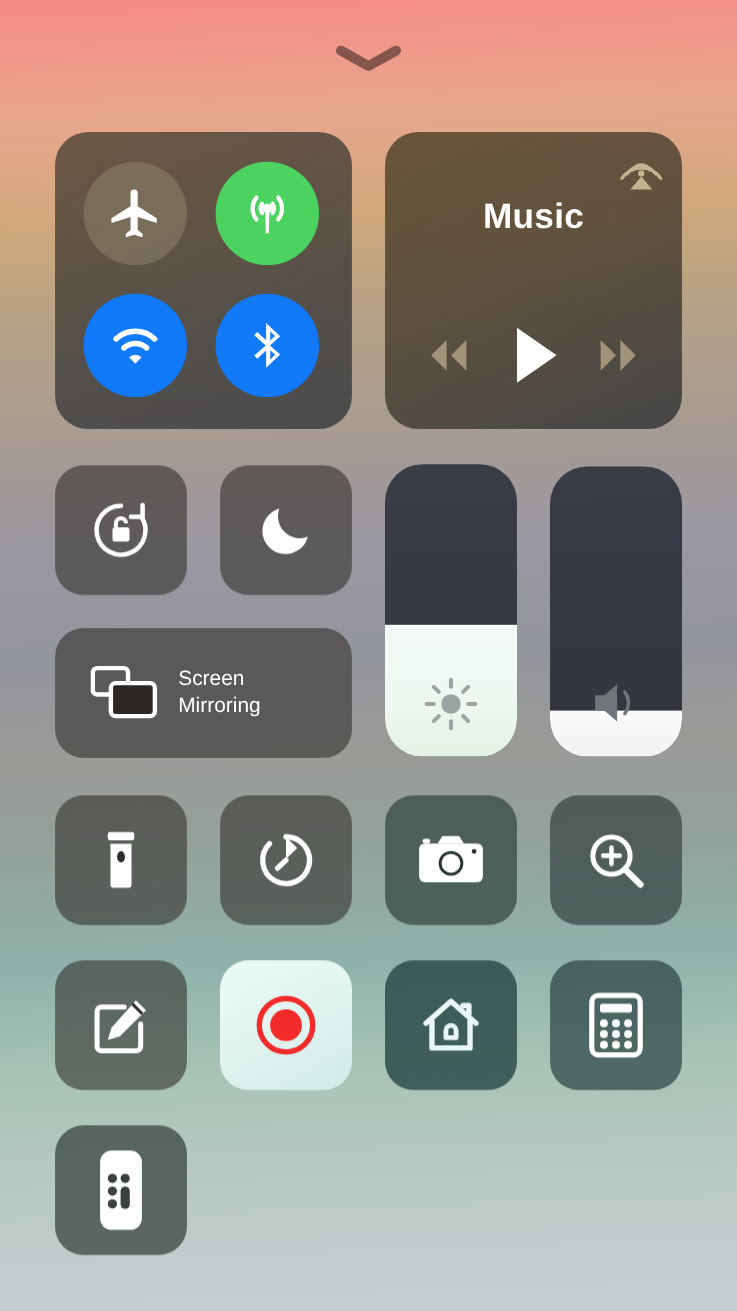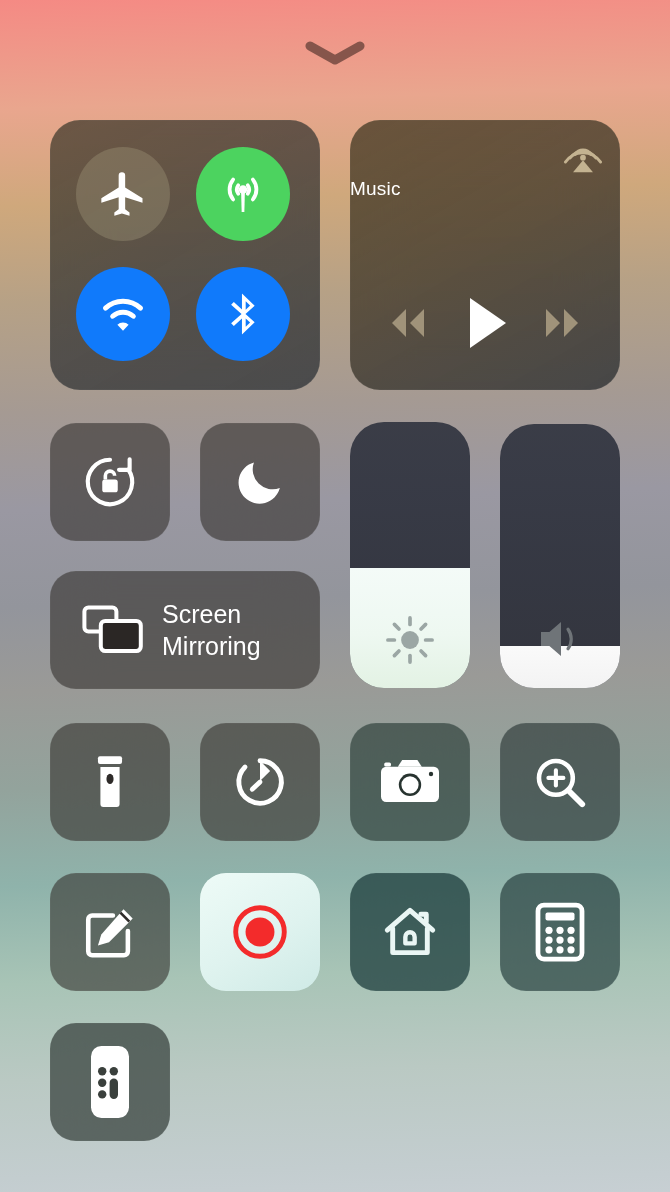--- a/index.html
+++ b/index.html
@@ -115,23 +115,24 @@
 
   
   #music {
     left: 350px; top: 120px; width: 270px; height: 270px;
     border-radius: 30px;
     background: linear-gradient(150deg, rgba(72,60,38,0.78) 0%, rgba(60,52,38,0.74) 45%, rgba(40,44,48,0.76) 100%);
   }
   #music-title {
     position: absolute;
     left: 0; right: 0; top: 58px;
+    text-align: center;
     color: #fff;
-    font-size: 19px;
-    font-weight: normal;
+    font-size: 32px;
+    font-weight: bold;
     letter-spacing: 0.2px;
   }
   #airplay-icon {
     position: absolute;
     right: 14px; top: 12px;
     width: 46px; height: 46px;
   }
   #music-controls {
     position: absolute;
     left: 0; right: 0; bottom: 36px;
@@ -151,21 +152,21 @@
     left: 50px; top: 571px; width: 270px; height: 118px;
     border-radius: 26px;
     display: flex;
     align-items: center;
     gap: 18px;
     padding-left: 32px;
     box-sizing: border-box;
   }
   #mirroring-label {
     color: #fff;
-    font-size: 25px;
+    font-size: 19px;
     line-height: 1.28;
     white-space: pre-line;
   }
 
   
   .slider {
     position: absolute;
     width: 120px;
     border-radius: 34px;
     overflow: hidden;

